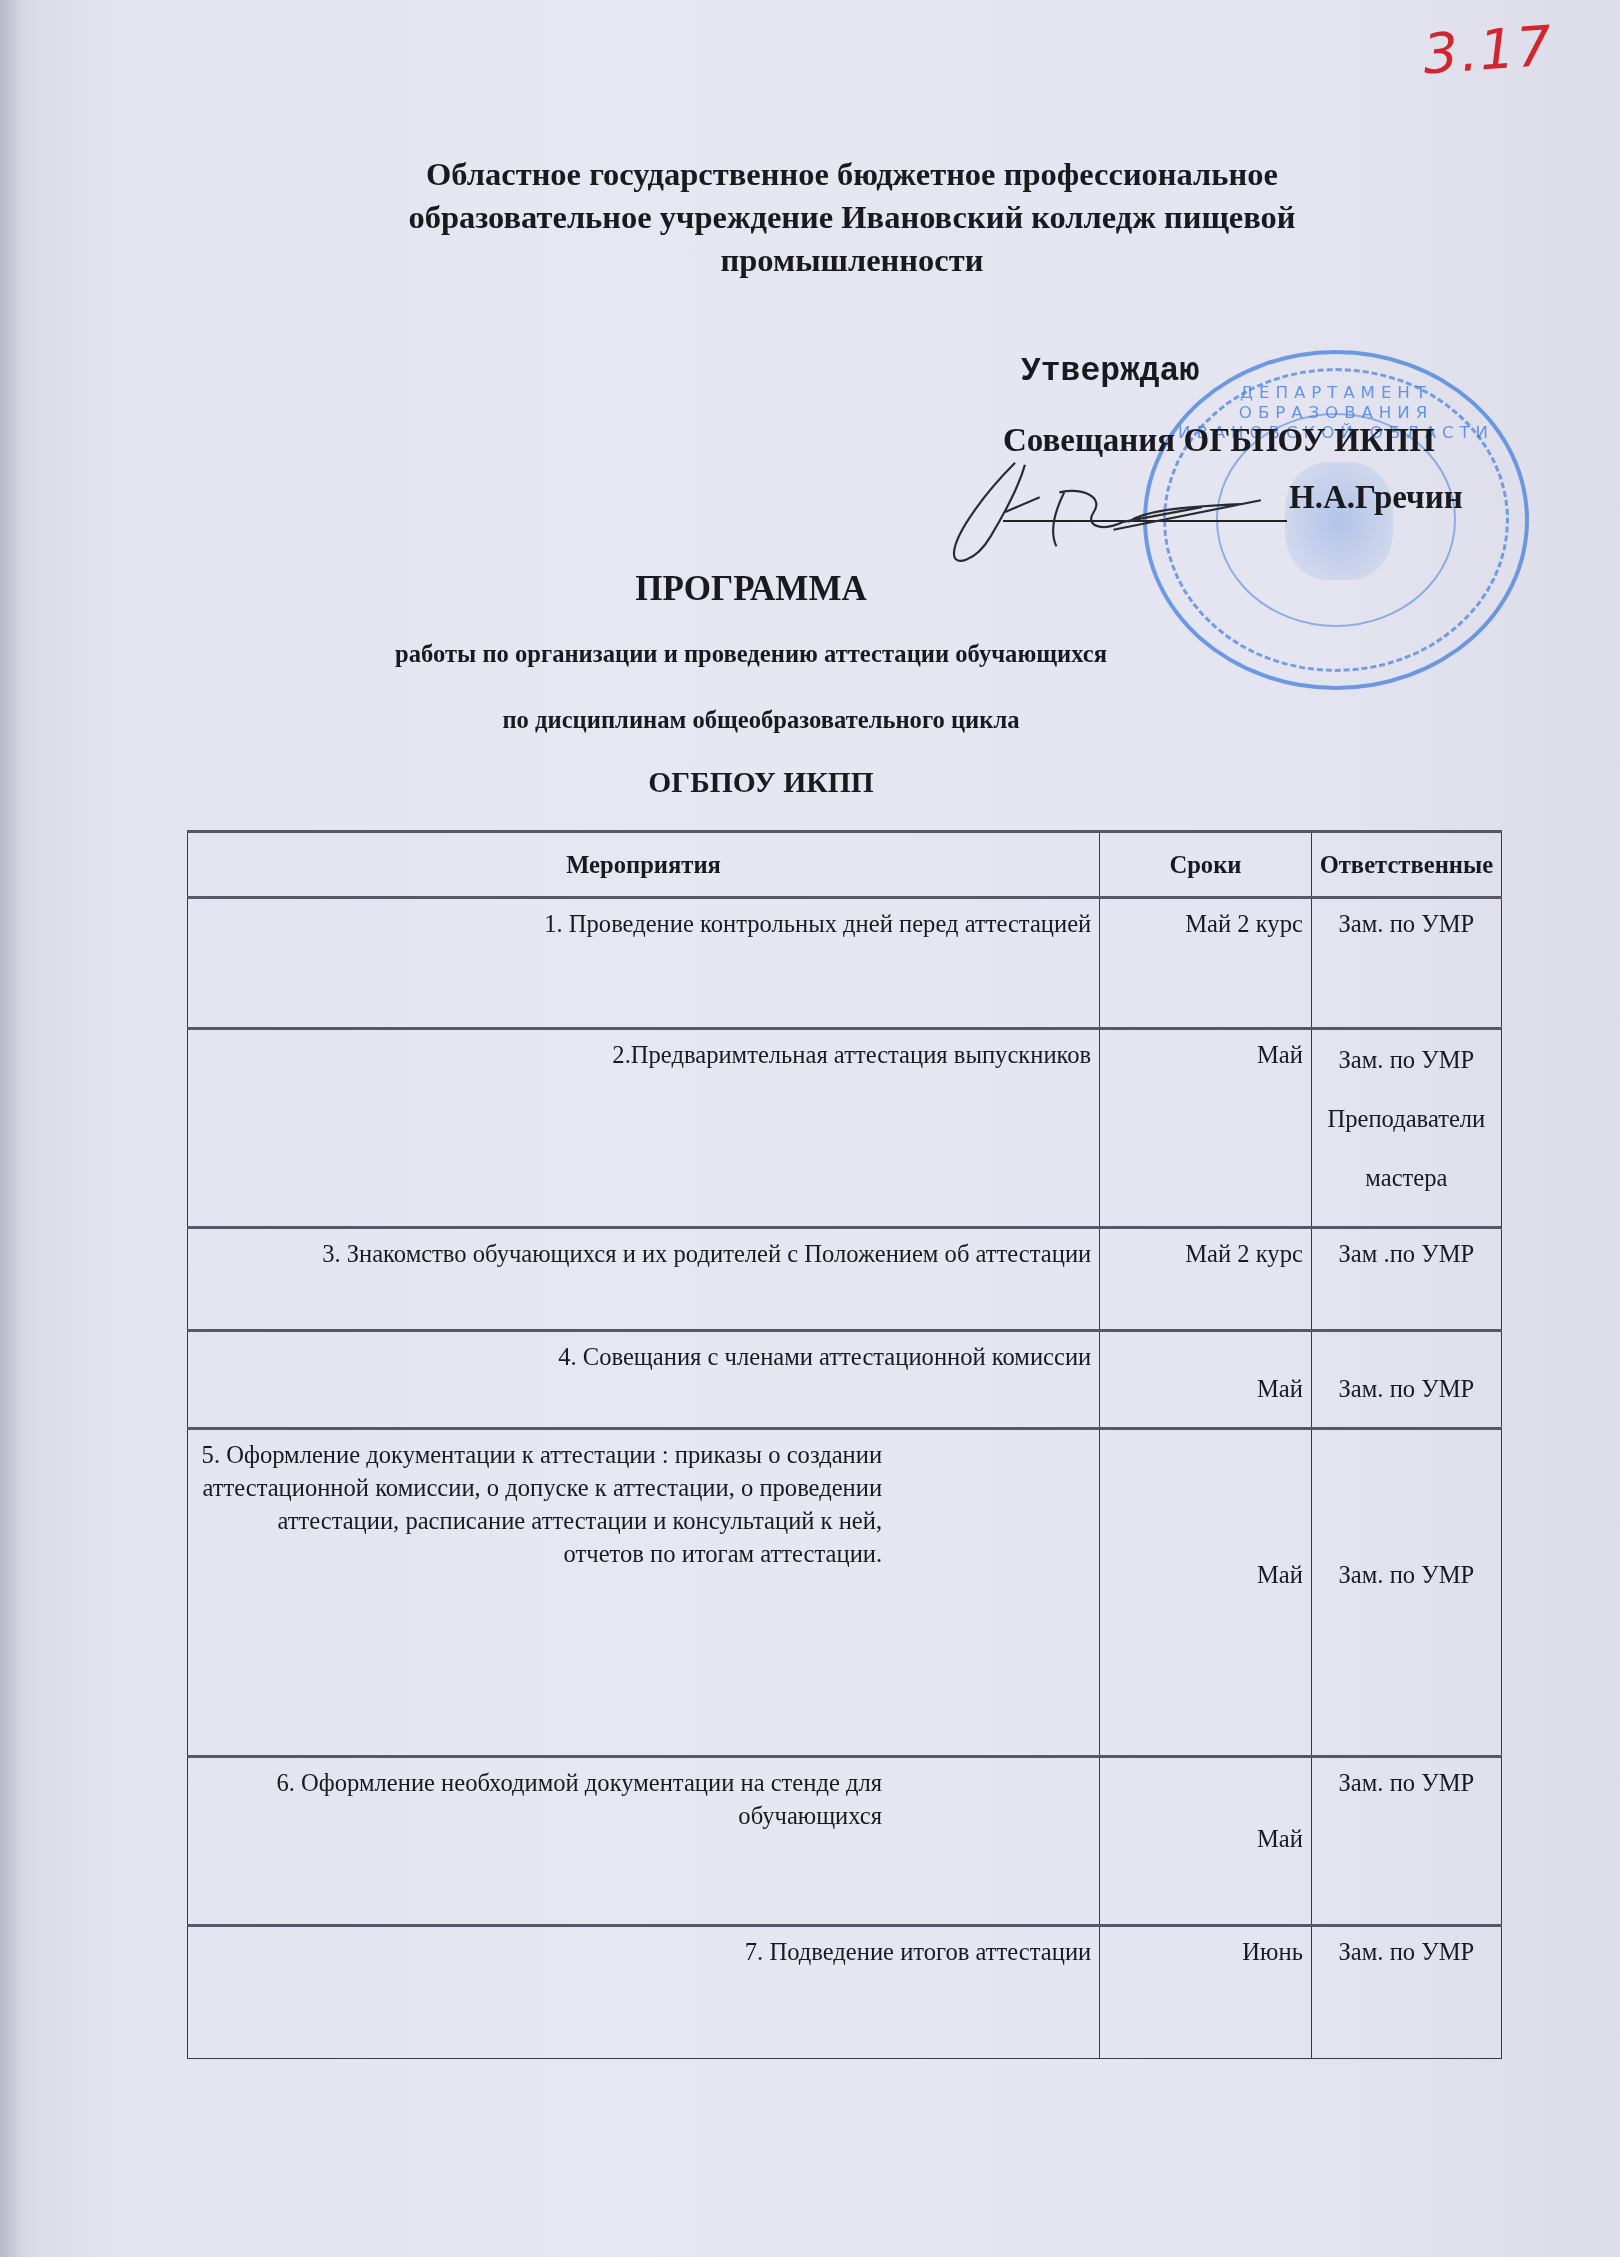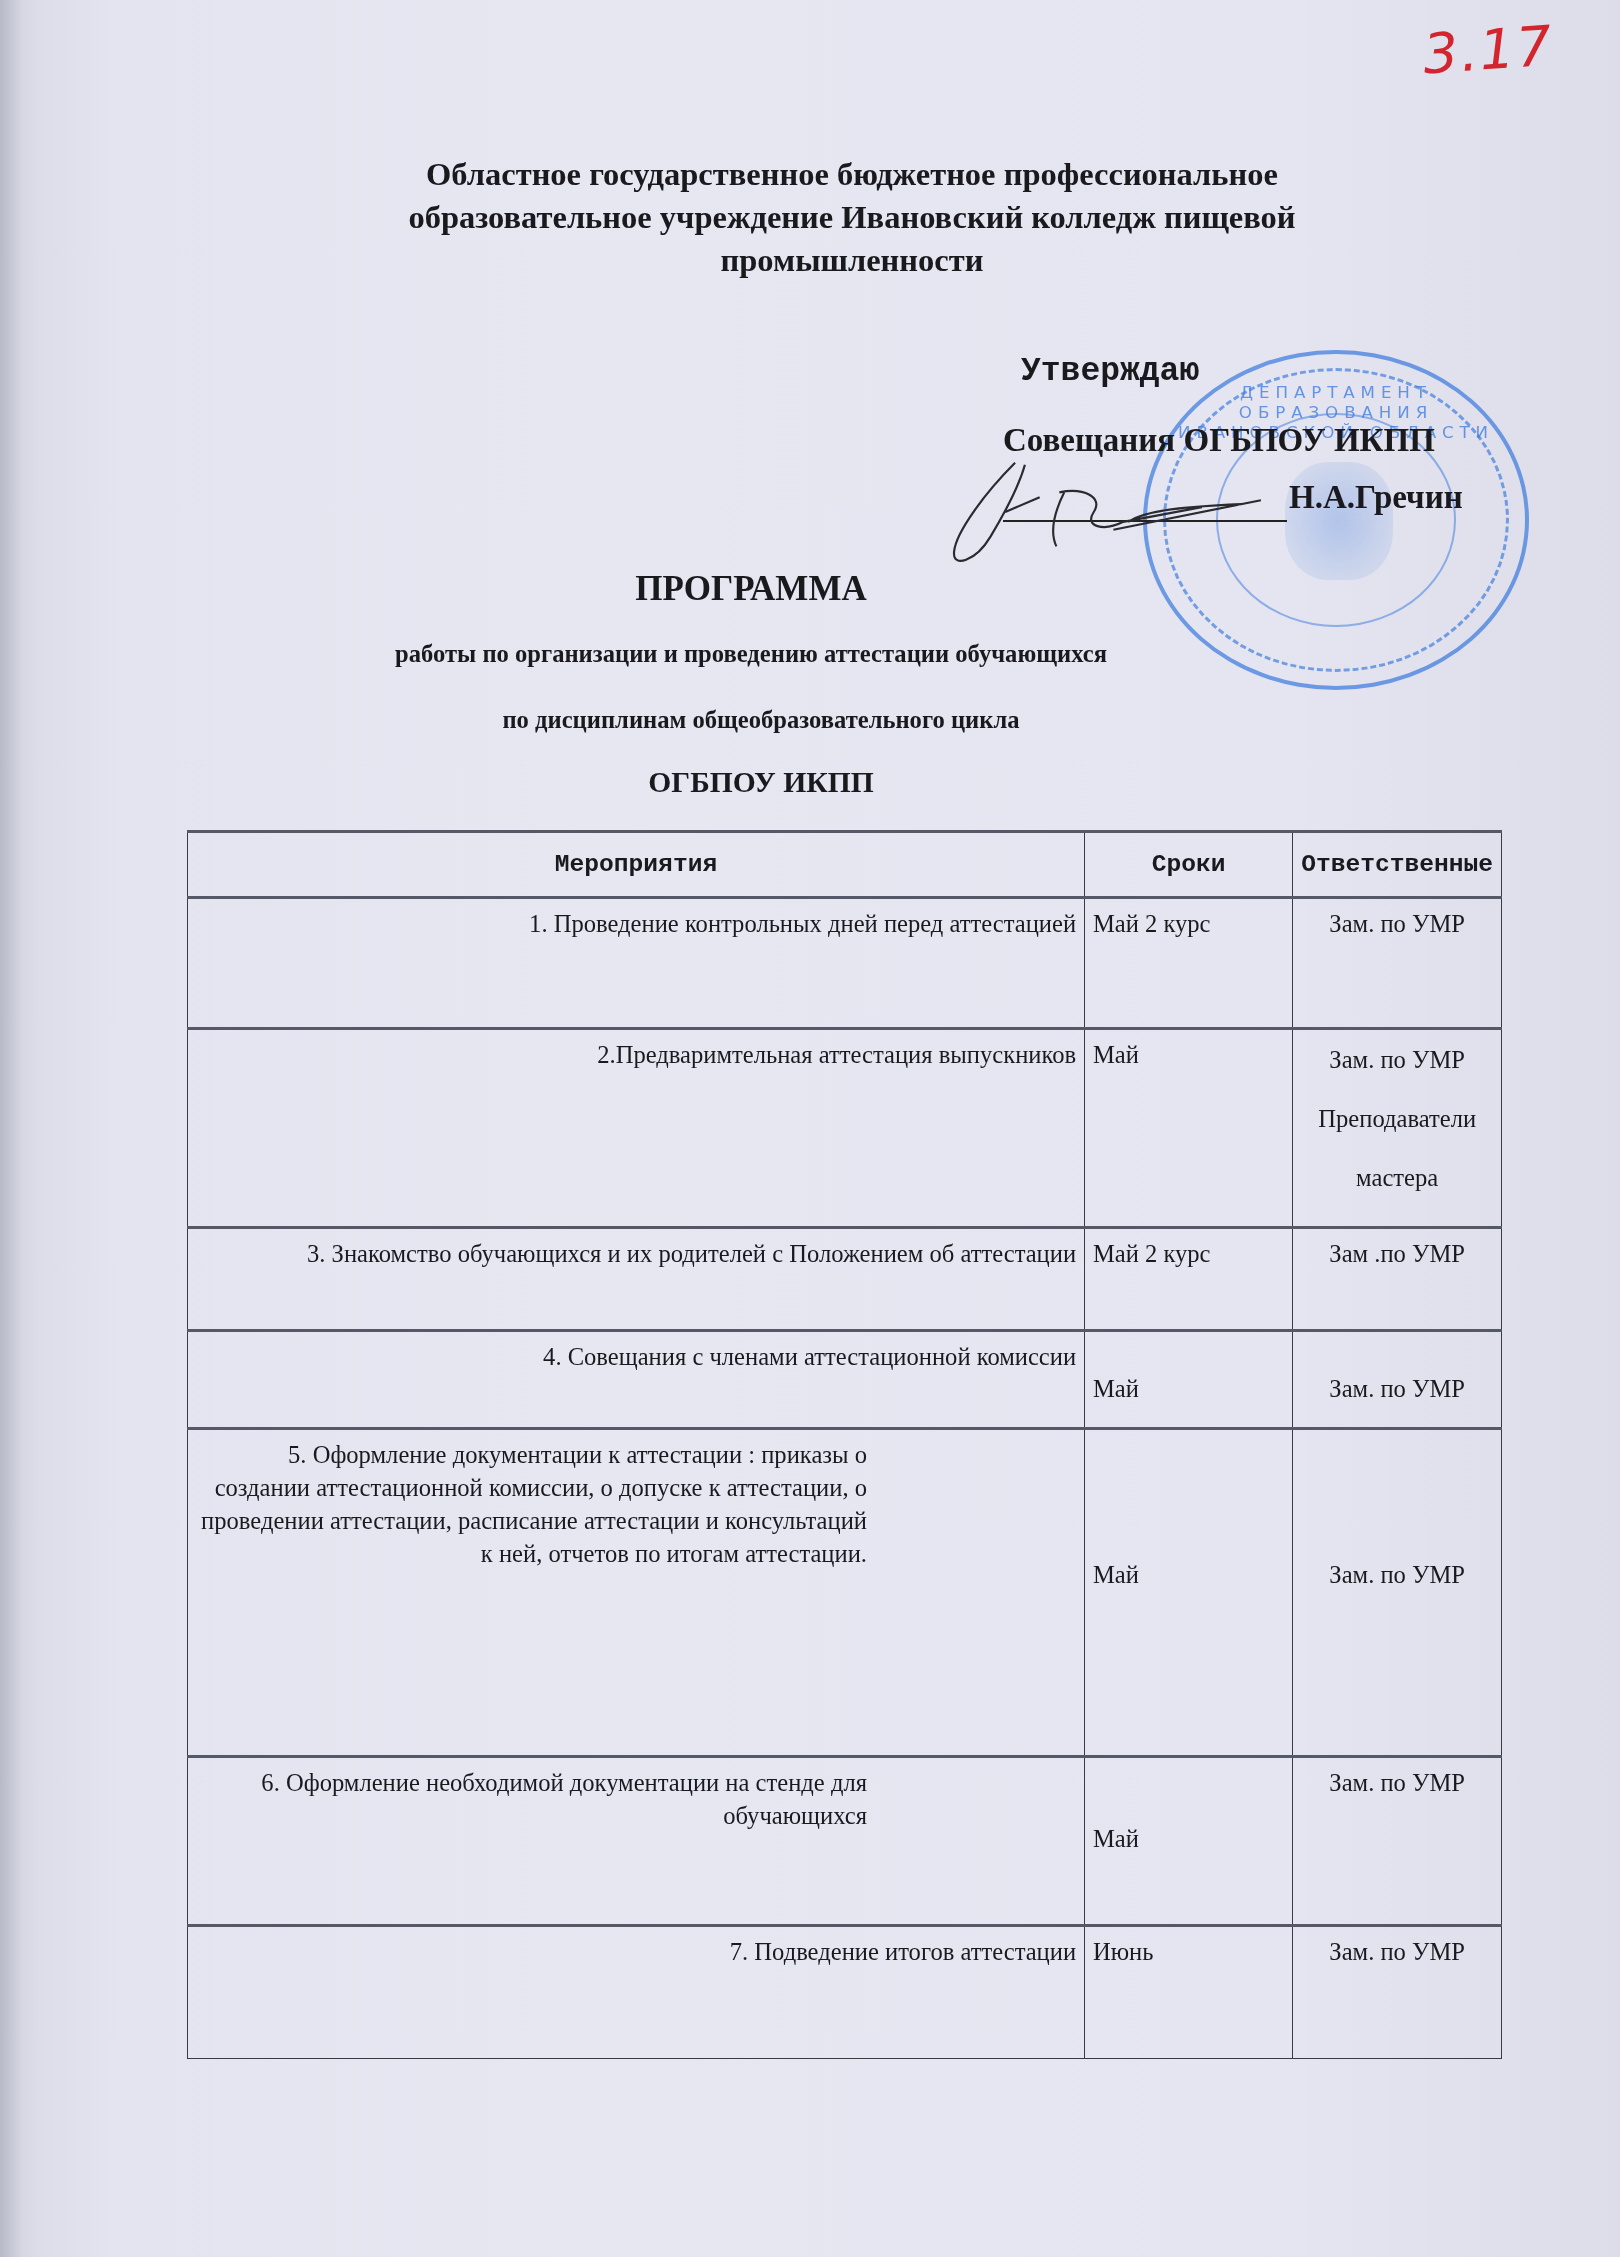--- a/index.html
+++ b/index.html
@@ -47,23 +47,23 @@
   .pt3 { top:706px; font-size:24.6px; left:-49px; }
   .pt4 { top:766px; font-size:29.6px; left:-49px; }
   table.program-table {
     position:absolute; left:187px; top:830px; width:1315px; border-collapse:collapse;
     font-size:24.6px; line-height:33px;
   }
   table.program-table td, table.program-table th {
     border:1.5px solid #3a3a42; vertical-align:top; padding:7.9px 7.9px;
   }
   table.program-table tr { border-top:3px solid #555866; }
-  th { font-weight:bold; text-align:center; vertical-align:middle !important;font-family:Liberation Mono, monospace; }
+  th { font-weight:bold; text-align:center; vertical-align:middle !important; }
   td.c-event { width:763px; text-align:right; }
-  td.c-term { width:213px; text-align:left; }
+  td.c-term { width:213px; text-align:right; }
   td.c-resp { text-align:center; }
   .resp-multi div { line-height:59px; }
 </style>
 </head>
 <body>
 
 <div class="page-edge"></div>
 
 <div class="handwritten-num">3.17</div>
 

